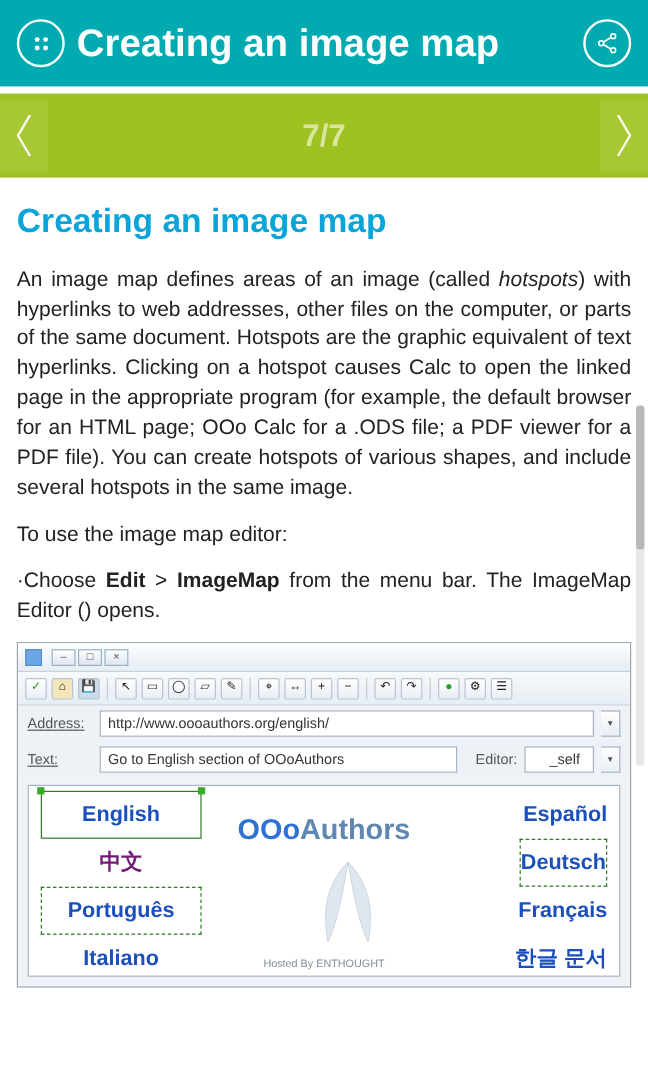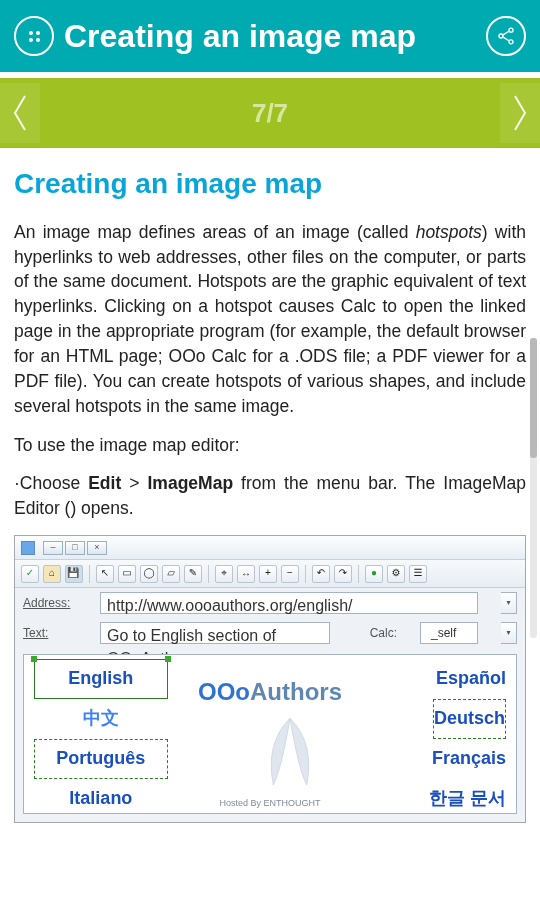--- a/index.html
+++ b/index.html
@@ -19,25 +19,25 @@
 .content p{text-align:justify;margin-bottom:14px}
 .editor{border:1px solid #a0a8b0;margin-top:10px;background:#eff3f8;font-family:"Segoe UI",Tahoma,sans-serif;font-size:12px}
 .editor-titlebar{height:24px;display:flex;align-items:center;padding:0 6px;background:linear-gradient(#fdfefe,#e6edf4);border-bottom:1px solid #c8d0d8}
 .editor-titlebar .ico{width:14px;height:14px;background:#6aa7e8;margin-right:6px;border:1px solid #5a8cc0}
 .editor-titlebar .wt{flex:1;color:#2a2a2a}
 .winbtns{display:flex;gap:0}
 .winbtns span{width:20px;height:14px;border:1px solid #9bb0c4;margin-left:2px;display:flex;align-items:center;justify-content:center;font-size:9px;background:linear-gradient(#fdfefe,#dde6ef);color:#555}
 .toolbar{height:28px;display:flex;align-items:center;gap:4px;padding:0 6px;border-bottom:1px solid #c8d0d8;background:linear-gradient(#f7f9fb,#e6edf4)}
 .tbtn{width:18px;height:18px;border:1px solid #bac4cf;background:linear-gradient(#fff,#e8eef5);border-radius:2px;display:inline-flex;align-items:center;justify-content:center;font-size:10px}
 .tsep{width:1px;height:18px;background:#c2cad3;margin:0 2px}
-.fieldrow{display:flex;align-items:center;padding:4px 8px;gap:23px;background:#eef2f7}
+.fieldrow{display:flex;align-items:center;padding:4px 8px;gap:6px;background:#eef2f7}
 .fieldrow label{width:54px;color:#555;text-decoration:underline}
-.fieldrow .eb{flex:1;height:22px;border:1px solid #a5b4c2;background:#fff;padding:2px 6px;color:#333;font-size:16px}
+.fieldrow .eb{flex:1;height:22px;border:1px solid #a5b4c2;background:#fff;padding:2px 6px;color:#333;font-size:12px}
 .fieldrow .fl{width:44px;text-align:right;color:#555}
-.fieldrow .sm{width:58px;height:22px;border:1px solid #a5b4c2;background:#fff;padding:2px 10px;font-size:12px;color:#333}
+.fieldrow .sm{width:58px;height:22px;border:1px solid #a5b4c2;background:#fff;padding:2px 20px;font-size:12px;color:#333}
 .dd{width:16px;height:22px;border:1px solid #a5b4c2;border-left:0;background:linear-gradient(#fff,#e8eef5);display:flex;align-items:center;justify-content:center;font-size:8px;color:#555}
 .canvas{height:160px;background:#fff;position:relative;margin:6px 8px 8px;border:1px solid #a5b4c2;display:grid;grid-template-columns:1fr 1.2fr 1fr}
 .lk{font-weight:bold;font-size:18px;height:40px;display:flex;align-items:center;justify-content:center}
 .col{display:flex;flex-direction:column;justify-content:space-around;padding:4px 10px}
 .center{align-items:center;padding-top:10px}
 .logo{color:#5f87b2;font-size:24px;font-weight:bold;text-shadow:1px 1px 0 #fff}
 .logo .o3{color:#2e73d3}
 .feather{position:absolute;left:45%;top:35%;width:90px;height:100px;opacity:.6;pointer-events:none}
 .sel{border:1px dashed #2a7e1f}
 .seln{position:relative;border:1px solid #2a7e1f;padding:2px 10px}
@@ -134,31 +134,31 @@
       <span class="tbtn">☰</span>
     </div>
     <div class="fieldrow">
       <label>Address:</label>
       <div class="eb">http://www.oooauthors.org/english/</div>
       <div class="dd">▾</div>
     </div>
     <div class="fieldrow">
       <label>Text:</label>
       <div class="eb">Go to English section of OOoAuthors</div>
-      <div class="fl">Calc:</div>
+      <div class="fl">Editor:</div>
       <div class="sm">_self</div>
       <div class="dd">▾</div>
     </div>
     <div class="canvas">
       <svg class="feather" viewBox="0 0 100 120">
           <path d="M50 10 Q20 40 30 90 Q40 70 50 10 Q80 40 70 90 Q60 70 50 10" fill="#cdd7e3" stroke="#a8b8cc"></path>
         </svg>
       <div class="col">
         <div class="lk seln" style="color:#1a4fbe">English</div>
-        <div class="lk" style="color:#3b82f6">中文</div>
+        <div class="lk" style="color:#701a75">中文</div>
         <div class="lk sel" style="color:#1a4fbe">Português</div>
         <div class="lk" style="color:#1a4fbe">Italiano</div>
       </div>
       <div class="col center">
         <div class="logo"><span class="o3">OOo</span><span>Authors</span></div>
         <div style="height:60px"></div>
         <div class="tiny">Hosted By ENTHOUGHT</div>
       </div>
       <div class="col" style="align-items:flex-end">
         <div class="lk" style="color:#1a4fbe">Español</div>

